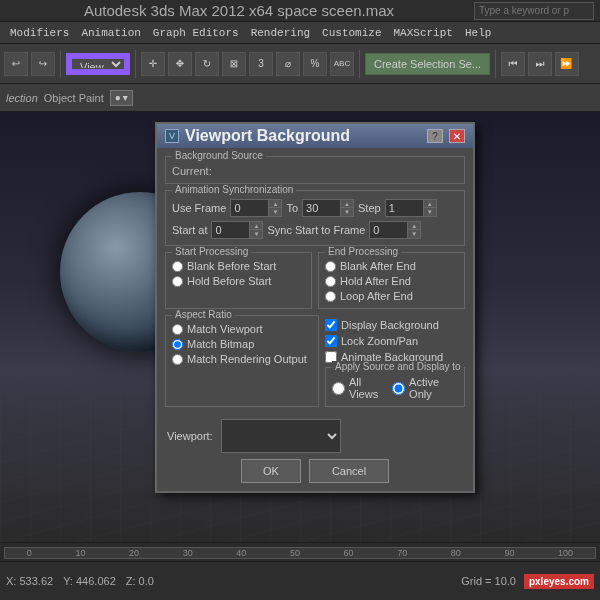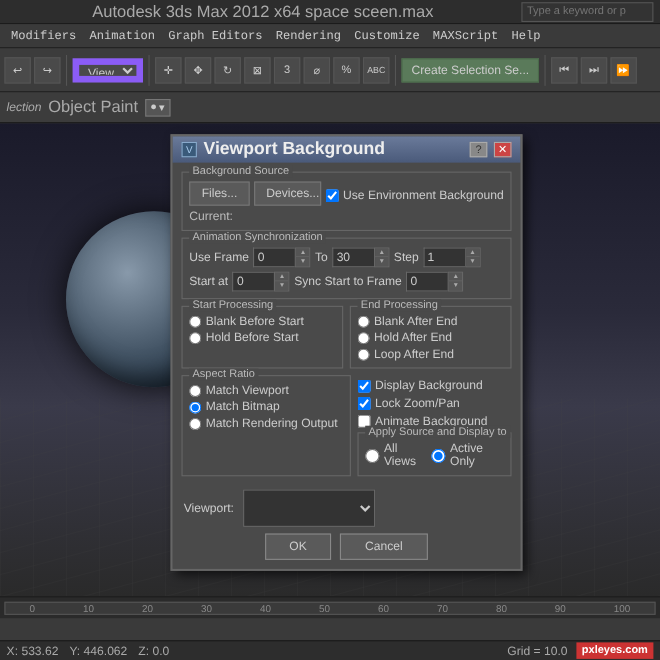--- a/index.html
+++ b/index.html
@@ -341,21 +341,21 @@
       width: 80px;
       font-size: 11px;
       cursor: pointer;
     }
 
     
     .statusbar {
       position: absolute;
       bottom: 0;
       left: 0; right: 0;
-      height: 18px;
+      height: 39px;
       background: #2d2d2d;
       border-top: 1px solid #1a1a1a;
       display: flex;
       align-items: center;
       padding: 0 6px;
       gap: 4px;
     }
     .status-coord {
       color: #aaa;
       font-size: 11px;
@@ -438,21 +438,21 @@
   <div class="toolbar-separator"></div>
   <div class="toolbar-label">Create Selection Se...</div>
   <div class="toolbar-separator"></div>
   <div class="toolbar-btn">⏮</div>
   <div class="toolbar-btn">⏭</div>
   <div class="toolbar-btn">⏩</div>
 </div>
 
 <div class="toolbar2">
   <span style="color:#aaa;font-size:11px;font-style:italic;">lection</span>
-  <span style="color:#aaa;font-size:15px;">Object Paint</span>
+  <span style="color:#aaa;font-size:11px;">Object Paint</span>
   <div style="background:#555;border:1px solid #777;height:16px;display:flex;align-items:center;padding:0 4px;gap:2px;">
     <span style="color:#ccc;font-size:10px;">●</span>
     <span style="color:#ccc;font-size:10px;">▾</span>
   </div>
 </div>
 
 <div class="viewport-area">
   <div class="scene-bg"></div>
 
   <svg class="grid-canvas" viewBox="0 0 600 180" preserveAspectRatio="none">
@@ -471,28 +471,20 @@
       <div class="dialog-title-icon">V</div>
       <span class="dialog-title-text">Viewport Background</span>
       <div class="dialog-btn">?</div>
       <div class="dialog-btn close-btn">✕</div>
     </div>
 
     <div class="dialog-content">
 
       <div class="group-box">
         <span class="group-label">Background Source</span>
-        <div class="row">
-          <button class="dlg-btn">Files...</button>
-          <button class="dlg-btn">Devices...</button>
-          <div class="checkbox-row">
-            <input type="checkbox" checked="" style="">
-            <span class="field-label">Use Environment Background</span>
-          </div>
-        </div>
         <div class="row">
           <span class="current-label">Current:</span>
         </div>
       </div>
 
       <div class="group-box">
         <span class="group-label">Animation Synchronization</span>
 
         <div class="row">
           <span class="field-label">Use Frame</span>

